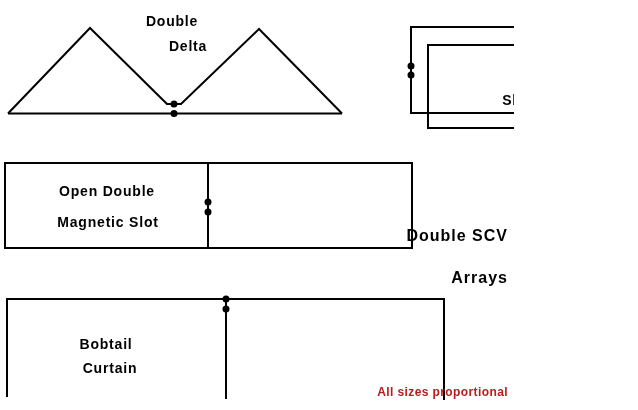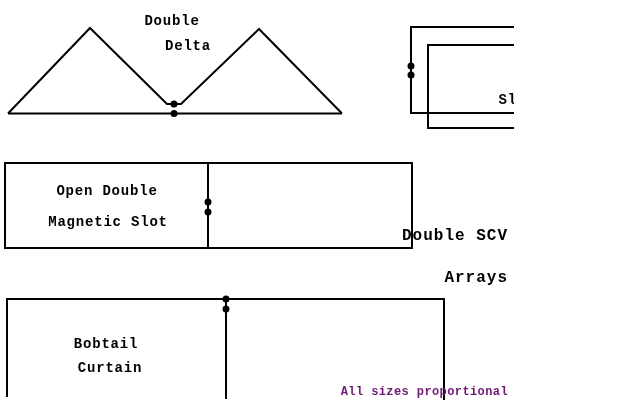--- a/index.html
+++ b/index.html
@@ -6,21 +6,21 @@
     margin: 0;
     padding: 0;
     background: #ffffff;
   }
   .stage {
     position: relative;
     width: 514px;
     height: 410px;
     background: #ffffff;
     overflow: hidden;
-    font-family: Liberation Mono, monospace;
+    font-family: Liberation Sans, sans-serif;
   }
   .lineart {
     position: absolute;
     left: 0;
     top: 0;
   }
   .lbl {
     position: absolute;
     transform: translate(-50%, -50%);
     font-weight: bold;
@@ -42,21 +42,21 @@
     line-height: 1;
     text-align: right;
   }
   .note {
     position: absolute;
     right: 6px;
     transform: translateY(-50%);
     font-weight: bold;
     font-size: 12px;
     letter-spacing: 0.4px;
-    color: #701a75;
+    color: #b91c1c;
     white-space: nowrap;
     line-height: 1;
   }
 </style>
 </head>
 <body>
 
 <div class="stage">
 
   <svg class="lineart" width="638" height="410" viewBox="0 0 638 410">

